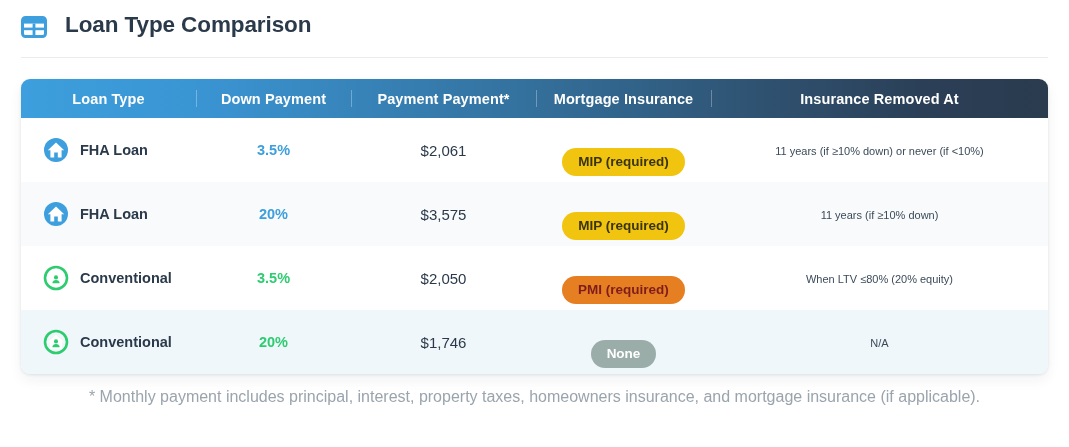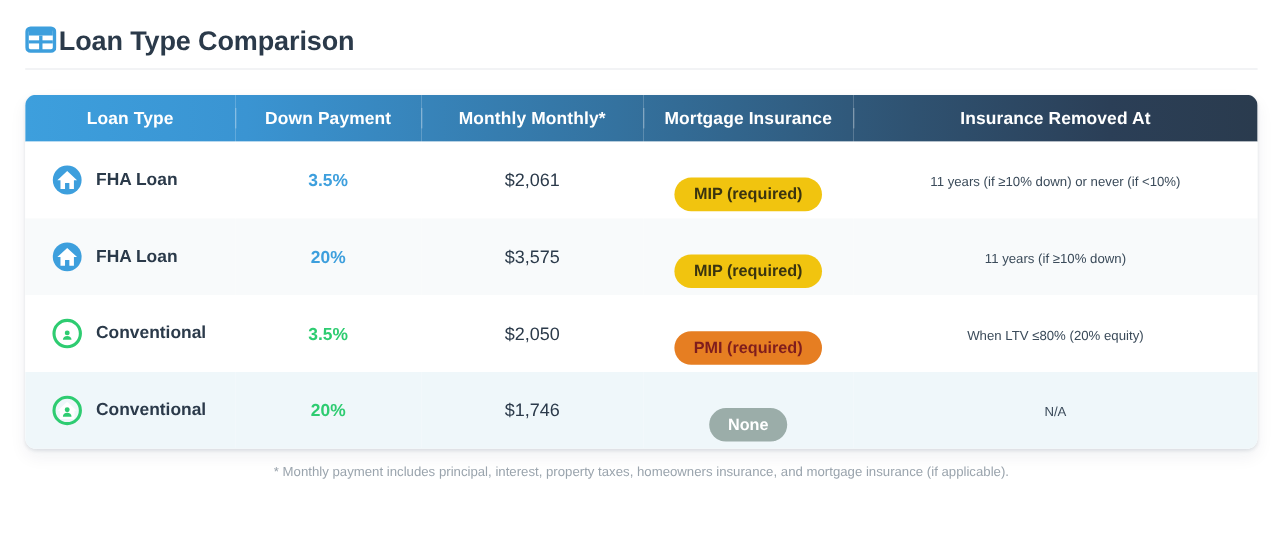--- a/index.html
+++ b/index.html
@@ -17,22 +17,22 @@
     position: relative;
     width: 1069px;
     height: 447px;
     background: #ffffff;
     overflow: hidden;
   }
 
   
   .title-row {
     display: flex;
-    align-items: flex-end;
-    gap: 2px;
+    align-items: flex-start;
+    gap: 18px;
     padding: 14px 0 0 21px;
     height: 46px;
   }
   .title-icon {
     width: 26px;
     height: 26px;
     flex: 0 0 26px;
     display: block;
   }
   .page-title {
@@ -163,21 +163,21 @@
   .removed-text {
     font-size: 11px;
     color: #3b4b5a;
     white-space: nowrap;
   }
 
   
   .footnote {
     margin-top: 14px;
     text-align: center;
-    font-size: 11px;
+    font-size: 16px;
     color: #9aa4ad;
     padding: 0 21px;
   }
 </style>
 </head>
 <body>
 
 <div class="page">
 
   <div class="title-row">
@@ -200,21 +200,21 @@
         <col class="col-type">
           <col class="col-down">
           <col class="col-monthly">
           <col class="col-mi">
           <col class="col-removed">
       </colgroup>
       <thead>
         <tr>
           <th>Loan Type</th>
           <th>Down Payment</th>
-          <th>Monthly Monthly*</th>
+          <th>Payment Payment*</th>
           <th>Mortgage Insurance</th>
           <th>Insurance Removed At</th>
         </tr>
       </thead>
       <tbody>
 
         <tr class="row-0">
           <td class="cell-type">
             <div class="type-inner">
               <span class="loan-icon">

